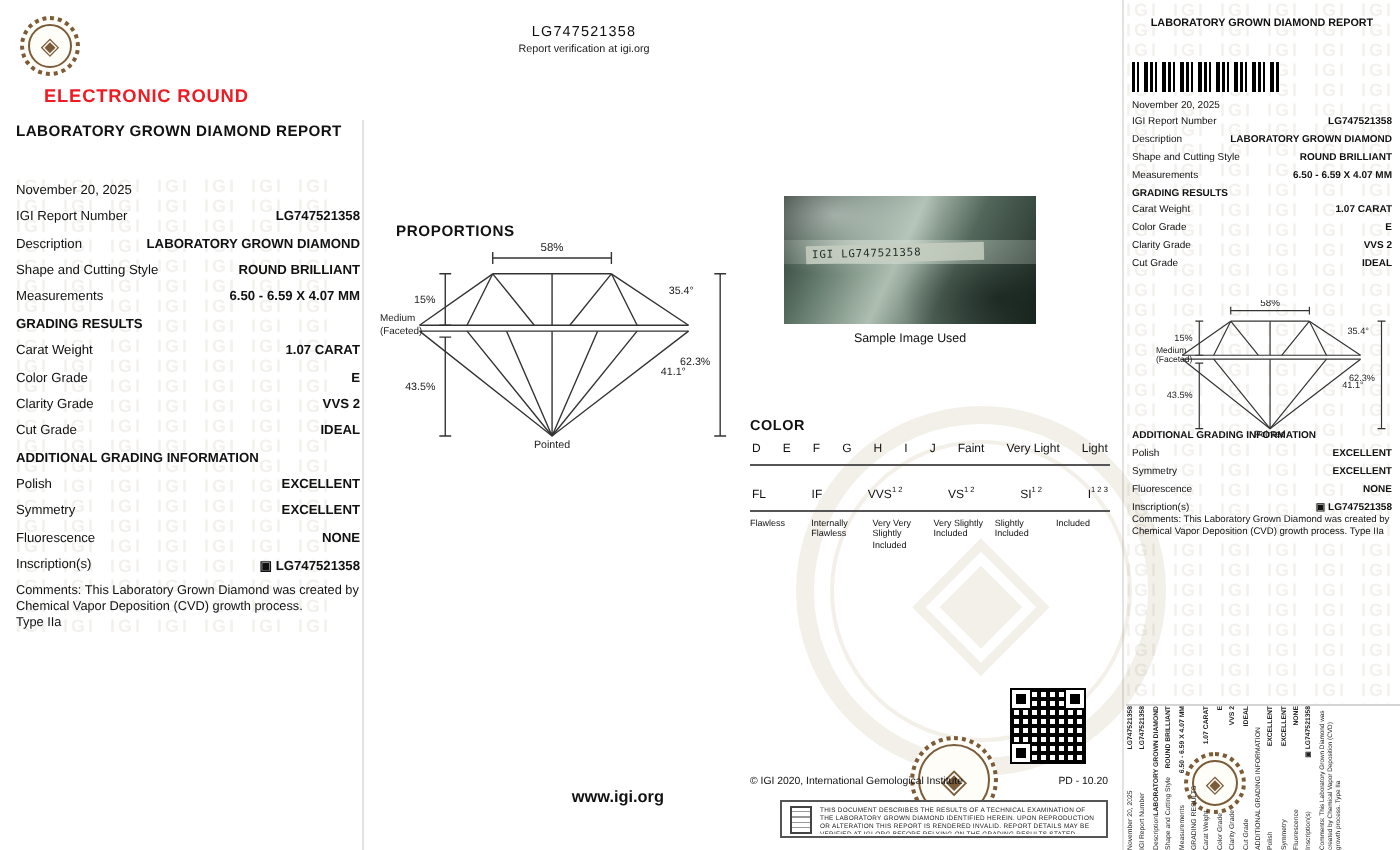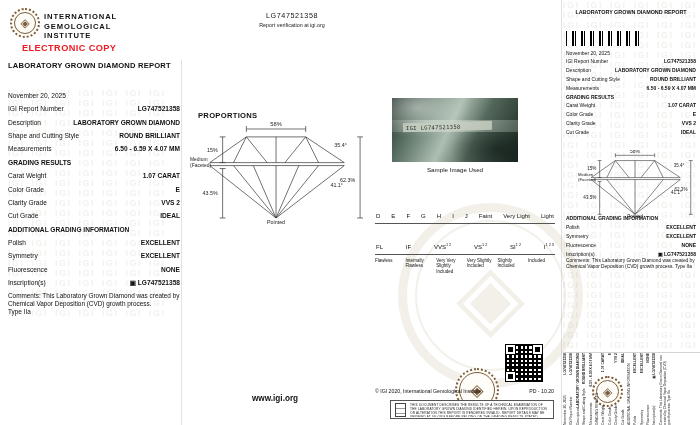--- a/index.html
+++ b/index.html
@@ -63,21 +63,21 @@
   .big-wm .gem{position:absolute;inset:0;display:flex;align-items:center;justify-content:center;
       color:rgba(160,130,80,.12);font-size:90px;}
   
   .qr{left:505px;top:344px;width:38px;height:38px;background-color:#fff;
       background-image:repeating-linear-gradient(0deg,#000 0 2px,transparent 2px 4.5px),
                        repeating-linear-gradient(90deg,#000 0 2px,#fff 2px 4.5px);}
   .qr .m{position:absolute;width:9px;height:9px;background:#000;box-shadow:inset 0 0 0 2px #fff,inset 0 0 0 3.5px #000;}
   .qr .m1{left:1px;top:1px;} .qr .m2{right:1px;top:1px;} .qr .m3{left:1px;bottom:1px;}
   .copyright{left:375px;top:388px;font-size:5.2px;}
   .printcode{left:500px;top:388px;width:54px;text-align:right;font-size:5.2px;}
-  .website{left:252px;top:394px;width:80px;text-align:left;font-weight:bold;font-size:8.2px;}
+  .website{left:252px;top:394px;width:80px;text-align:right;font-weight:bold;font-size:8.2px;}
   
   .disclaimer{left:390px;top:400px;width:164px;height:19px;border:1px solid #555;display:flex;
       align-items:center;gap:4px;padding:1px 4px;box-sizing:border-box;background:#fff;}
   .doc-icon{width:9px;height:12px;border:1px solid #444;background:
       repeating-linear-gradient(0deg,#fff 0 2px,#999 2px 2.6px);flex:0 0 auto;}
   .disc-text{font-size:3.2px;line-height:4px;color:#222;letter-spacing:.15px;overflow:hidden;
       height:14px;text-transform:uppercase;}
   
   .card-title{left:566px;top:9px;width:130px;text-align:center;font-weight:bold;font-size:5.4px;z-index:2;}
   .barcode{left:566px;top:31px;width:74px;height:15px;z-index:2;background:
@@ -100,26 +100,21 @@
 
 <div class="page">
 
   <div class="vline" style="left:181px;top:60px;height:365px;"></div>
   <div class="vline" style="left:561px;top:0;height:425px;"></div>
   <div class="hline" style="left:563px;top:352px;width:137px;"></div>
 
   <div class="abs seal" style="left:10px;top:8px;width:30px;height:30px;">
     <span class="gem">◈</span>
   </div>
-  <div class="abs brand" style="left:44px;top:12px;">
-    <div>INTERNATIONAL</div>
-    <div>GEMOLOGICAL</div>
-    <div>INSTITUTE</div>
-  </div>
-  <div class="abs ecopy" style="left:22px;top:43px;">ELECTRONIC COPY</div>
+  <div class="abs ecopy" style="left:22px;top:43px;">ELECTRONIC ROUND</div>
   <div class="abs rtitle" style="left:8px;top:61px;">LABORATORY GROWN DIAMOND REPORT</div>
 
   <div class="abs left-block">
     <div class="wm">IGI IGI IGI IGI IGI IGI IGI IGI IGI IGI IGI IGI IGI IGI IGI IGI IGI IGI IGI IGI IGI IGI IGI IGI IGI IGI IGI IGI IGI IGI IGI IGI IGI IGI IGI IGI IGI IGI IGI IGI IGI IGI IGI IGI IGI IGI IGI IGI IGI IGI IGI IGI IGI IGI IGI IGI IGI IGI IGI IGI IGI IGI IGI IGI IGI IGI IGI IGI IGI IGI IGI IGI IGI IGI IGI IGI IGI IGI IGI IGI IGI IGI IGI IGI IGI IGI IGI IGI IGI IGI IGI IGI IGI IGI IGI IGI IGI IGI IGI IGI IGI IGI IGI IGI IGI IGI IGI IGI IGI IGI IGI IGI IGI IGI IGI IGI IGI IGI IGI IGI IGI IGI IGI IGI IGI IGI IGI IGI IGI IGI IGI IGI IGI IGI IGI IGI IGI IGI IGI IGI IGI IGI IGI IGI IGI IGI IGI IGI IGI IGI IGI IGI IGI IGI IGI IGI IGI IGI IGI IGI IGI IGI IGI IGI IGI IGI IGI IGI IGI IGI IGI IGI IGI IGI IGI IGI IGI IGI IGI IGI IGI IGI IGI IGI IGI IGI IGI IGI IGI IGI IGI IGI IGI IGI IGI IGI IGI IGI IGI IGI IGI IGI IGI IGI IGI IGI IGI IGI IGI IGI IGI IGI IGI IGI IGI IGI IGI IGI IGI IGI IGI IGI IGI IGI IGI IGI IGI IGI IGI IGI IGI IGI IGI IGI IGI IGI IGI IGI IGI IGI IGI IGI IGI IGI IGI IGI IGI IGI IGI IGI IGI IGI IGI IGI IGI IGI IGI IGI IGI IGI IGI IGI IGI IGI IGI IGI IGI IGI IGI IGI IGI IGI IGI IGI IGI IGI IGI IGI IGI IGI IGI IGI IGI IGI IGI IGI IGI IGI IGI IGI IGI IGI IGI IGI IGI IGI IGI IGI IGI IGI IGI IGI IGI IGI IGI IGI IGI IGI IGI IGI IGI IGI IGI IGI IGI IGI IGI IGI IGI IGI IGI IGI IGI IGI IGI IGI IGI IGI IGI IGI IGI IGI IGI IGI IGI IGI IGI IGI IGI IGI IGI IGI IGI IGI IGI IGI IGI IGI IGI IGI IGI IGI IGI IGI IGI IGI IGI IGI IGI IGI IGI IGI IGI IGI IGI IGI IGI IGI IGI IGI IGI IGI IGI IGI IGI IGI IGI IGI IGI IGI IGI IGI IGI IGI IGI IGI IGI IGI IGI IGI IGI IGI IGI IGI IGI IGI IGI IGI IGI IGI IGI IGI IGI IGI IGI IGI IGI IGI IGI IGI IGI IGI IGI IGI IGI IGI IGI IGI IGI IGI </div>
     <div class="date-line">November 20, 2025</div>
     <div class="rows">
 
         <div class="row">
           <span class="lbl">IGI Report Number</span>
           <span class="val">LG747521358</span>
@@ -224,20 +219,21 @@
     <text x="87" y="104" font-size="5.4" text-anchor="middle">Pointed</text>
   </svg>
 
   <div class="abs sample z">
     <div class="band"></div>
     <div class="strip">IGI LG747521358</div>
   </div>
   <div class="abs sample-caption z">Sample Image Used</div>
 
   <div class="abs z" style="left:375px;top:208px;width:180px;">
+    <div class="scale-title">COLOR</div>
     <div class="scale-row">
 
     <span>D</span>
         <span>E</span>
         <span>F</span>
         <span>G</span>
         <span>H</span>
         <span>I</span>
         <span>J</span>
         <span>Faint</span>

